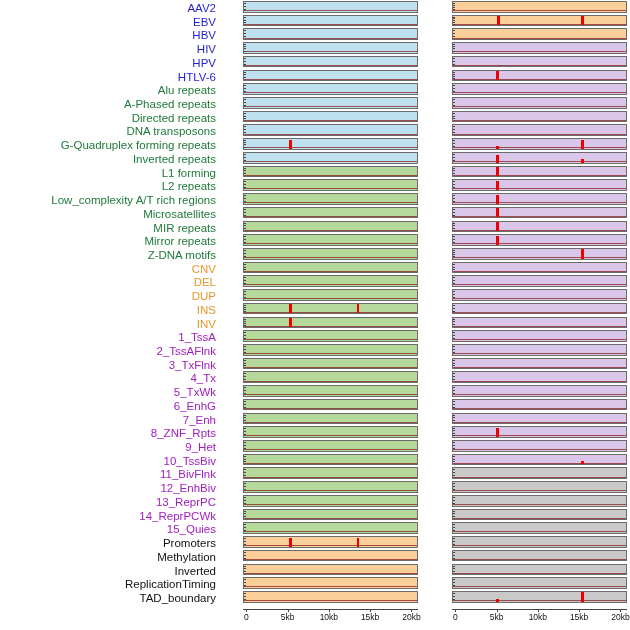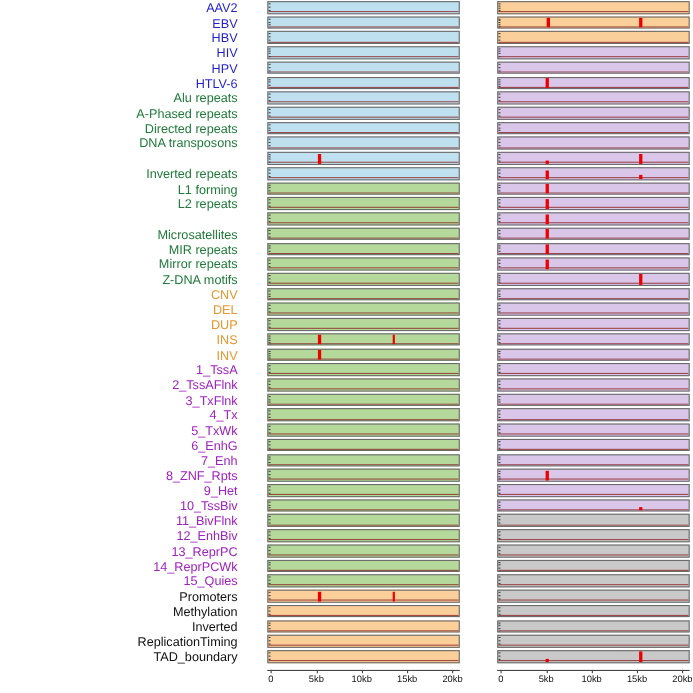--- a/index.html
+++ b/index.html
@@ -69,23 +69,25 @@
       <div class="lab" style="top: 2px; color: rgb(31, 31, 208);">AAV2</div>
       <div class="lab" style="top: 15.72px; color: rgb(31, 31, 208);">EBV</div>
       <div class="lab" style="top: 29.44px; color: rgb(31, 31, 208);">HBV</div>
       <div class="lab" style="top: 43.16px; color: rgb(31, 31, 208);">HIV</div>
       <div class="lab" style="top: 56.88px; color: rgb(31, 31, 208);">HPV</div>
       <div class="lab" style="top: 70.6px; color: rgb(31, 31, 208);">HTLV-6</div>
       <div class="lab" style="top: 84.32px; color: rgb(31, 122, 58);">Alu repeats</div>
       <div class="lab" style="top: 98.04px; color: rgb(31, 122, 58);">A-Phased repeats</div>
       <div class="lab" style="top: 111.76px; color: rgb(31, 122, 58);">Directed repeats</div>
       <div class="lab" style="top: 125.48px; color: rgb(31, 122, 58);">DNA transposons</div>
+      <div class="lab" style="top: 139.2px; color: rgb(31, 122, 58);">G-Quadruplex forming repeats</div>
       <div class="lab" style="top: 152.92px; color: rgb(31, 122, 58);">Inverted repeats</div>
       <div class="lab" style="top: 166.64px; color: rgb(31, 122, 58);">L1 forming</div>
       <div class="lab" style="top: 180.36px; color: rgb(31, 122, 58);">L2 repeats</div>
+      <div class="lab" style="top: 194.08px; color: rgb(31, 122, 58);">Low_complexity A/T rich regions</div>
       <div class="lab" style="top: 207.8px; color: rgb(31, 122, 58);">Microsatellites</div>
       <div class="lab" style="top: 221.52px; color: rgb(31, 122, 58);">MIR repeats</div>
       <div class="lab" style="top: 235.24px; color: rgb(31, 122, 58);">Mirror repeats</div>
       <div class="lab" style="top: 248.96px; color: rgb(31, 122, 58);">Z-DNA motifs</div>
       <div class="lab" style="top: 262.68px; color: rgb(232, 150, 46);">CNV</div>
       <div class="lab" style="top: 276.4px; color: rgb(232, 150, 46);">DEL</div>
       <div class="lab" style="top: 290.12px; color: rgb(232, 150, 46);">DUP</div>
       <div class="lab" style="top: 303.84px; color: rgb(232, 150, 46);">INS</div>
       <div class="lab" style="top: 317.56px; color: rgb(232, 150, 46);">INV</div>
       <div class="lab" style="top: 331.28px; color: rgb(160, 32, 192);">1_TssA</div>

